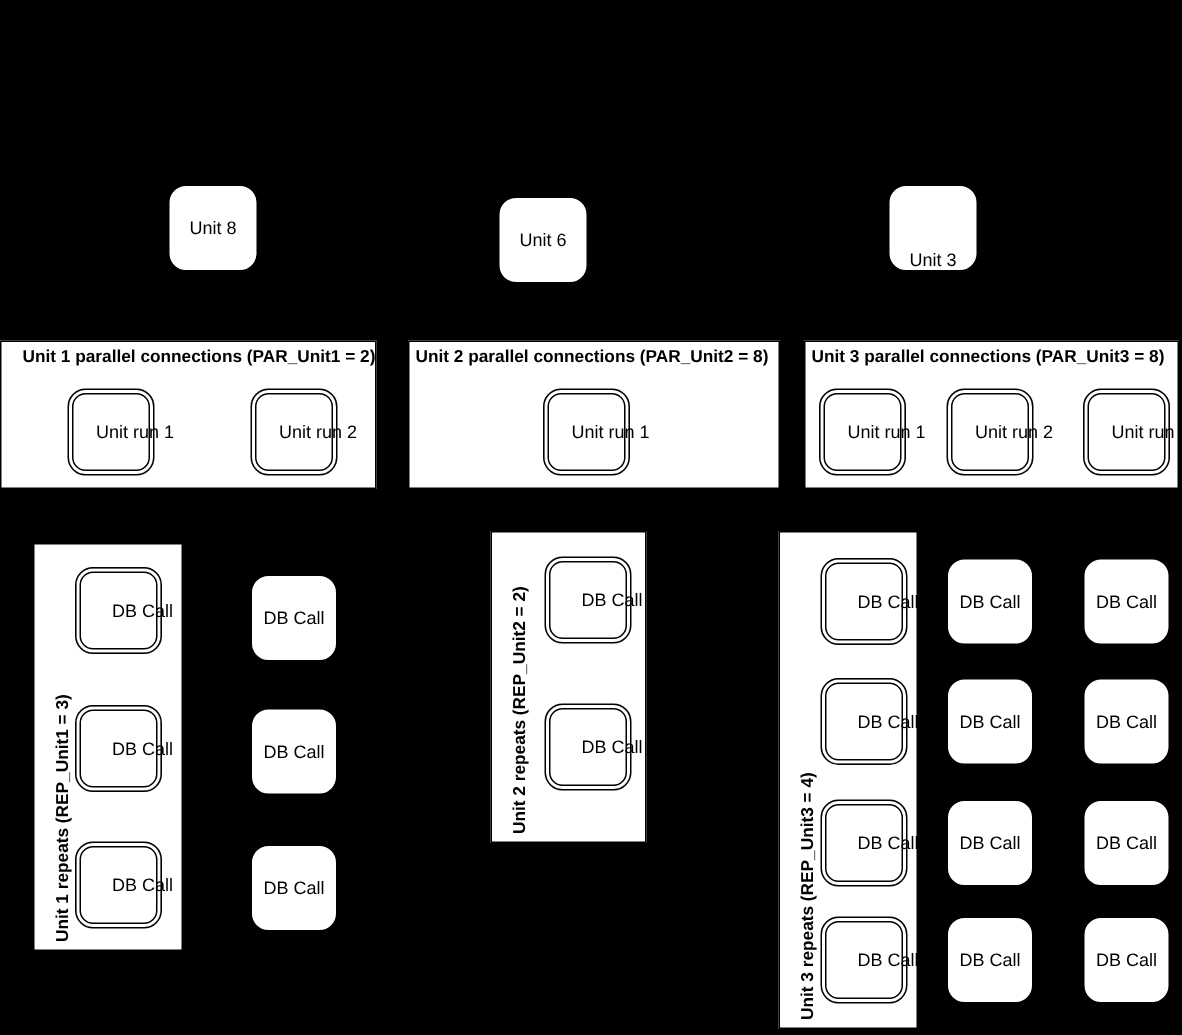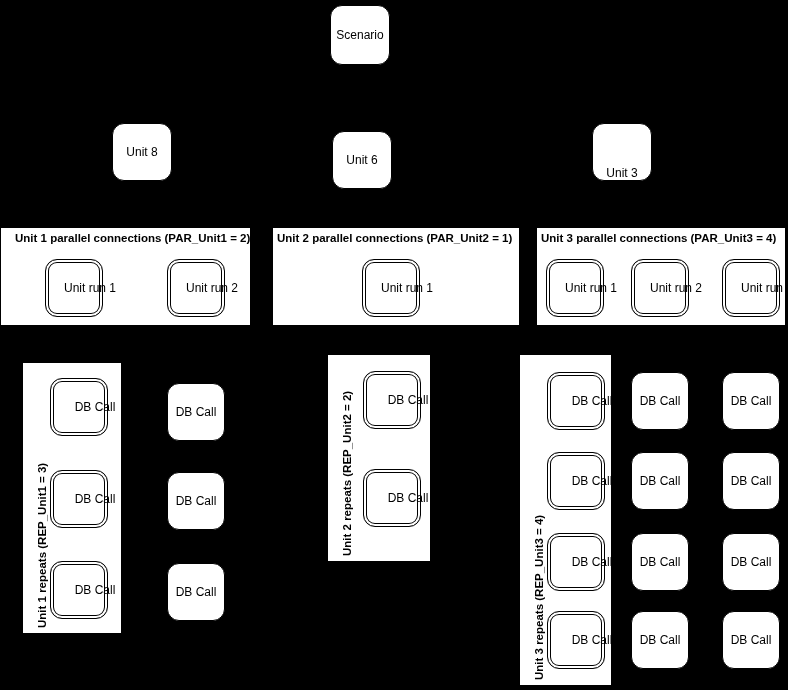--- a/index.html
+++ b/index.html
@@ -98,23 +98,20 @@
         <line x1="751" y1="318" x2="751" y2="369" stroke="#000000" stroke-width="1.3" marker-end="url(#ah)"></line>
         <line x1="79" y1="437" x2="79" y2="467" stroke="#000000" stroke-width="1.3" marker-end="url(#ah)"></line>
         <line x1="79" y1="529" x2="79" y2="558" stroke="#000000" stroke-width="1.3" marker-end="url(#ah)"></line>
         <line x1="392" y1="430" x2="392" y2="466" stroke="#000000" stroke-width="1.3" marker-end="url(#ah)"></line>
         <line x1="576" y1="431" x2="576" y2="449" stroke="#000000" stroke-width="1.3" marker-end="url(#ah)"></line>
         <line x1="576" y1="511" x2="576" y2="530" stroke="#000000" stroke-width="1.3" marker-end="url(#ah)"></line>
         <line x1="576" y1="592" x2="576" y2="608" stroke="#000000" stroke-width="1.3" marker-end="url(#ah)"></line>
       </g>
   </svg>
 
-  <div class="node" id="root-node" style="left: 330px; top: 5px; width: 60px; height: 60px;">
-    <span>Scenario</span>
-  </div>
 
   <div id="units-layer">
       <div class="node" style="left: 112px; top: 123px; width: 60px; height: 58px;">
         <span>Unit 8</span>
       </div>
       <div class="node" style="left: 332px; top: 131px; width: 60px; height: 58px;">
         <span>Unit 6</span>
       </div>
       <div class="node" style="left: 592px; top: 123px; width: 60px; height: 58px; align-items: flex-end;">
         <span>Unit 3</span>
@@ -124,26 +121,26 @@
   <div id="parallel-layer">
       <div class="group" style="left: 0px; top: 227px; width: 251px; height: 99px;"></div>
       <div class="group-title" style="left: 15px; top: 232px;">Unit 1 parallel connections (PAR_Unit1 = 2)</div>
       <div class="node dbl" style="left: 45px; top: 259px; width: 58px; height: 58px;">
         <span>Unit run 1</span>
       </div>
       <div class="node dbl" style="left: 167px; top: 259px; width: 58px; height: 58px;">
         <span>Unit run 2</span>
       </div>
       <div class="group" style="left: 272px; top: 227px; width: 248px; height: 99px;"></div>
-      <div class="group-title" style="left: 277px; top: 232px;">Unit 2 parallel connections (PAR_Unit2 = 1)</div>
+      <div class="group-title" style="left: 277px; top: 232px;">Unit 2 parallel connections (PAR_Unit2 = 8)</div>
       <div class="node dbl" style="left: 362px; top: 259px; width: 58px; height: 58px;">
         <span>Unit run 1</span>
       </div>
       <div class="group" style="left: 536px; top: 227px; width: 250px; height: 99px;"></div>
-      <div class="group-title" style="left: 541px; top: 232px;">Unit 3 parallel connections (PAR_Unit3 = 4)</div>
+      <div class="group-title" style="left: 541px; top: 232px;">Unit 3 parallel connections (PAR_Unit3 = 8)</div>
       <div class="node dbl" style="left: 546px; top: 259px; width: 58px; height: 58px;">
         <span>Unit run 1</span>
       </div>
       <div class="node dbl" style="left: 631px; top: 259px; width: 58px; height: 58px;">
         <span>Unit run 2</span>
       </div>
       <div class="node dbl" style="left: 722px; top: 259px; width: 58px; height: 58px;">
         <span>Unit run 3</span>
       </div>
     </div>

